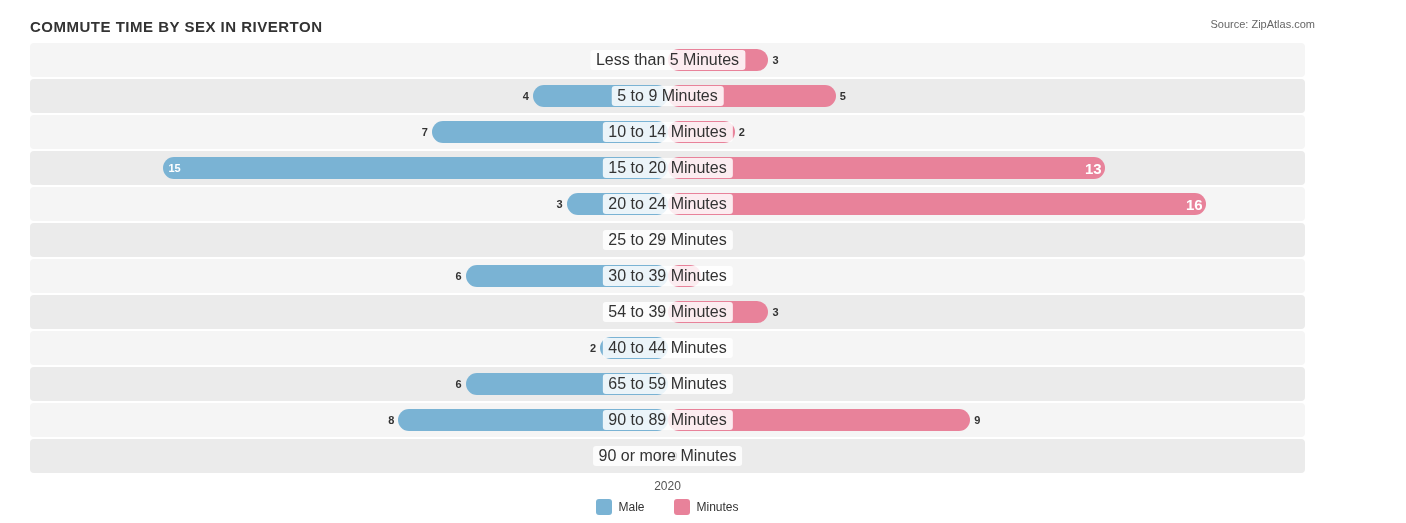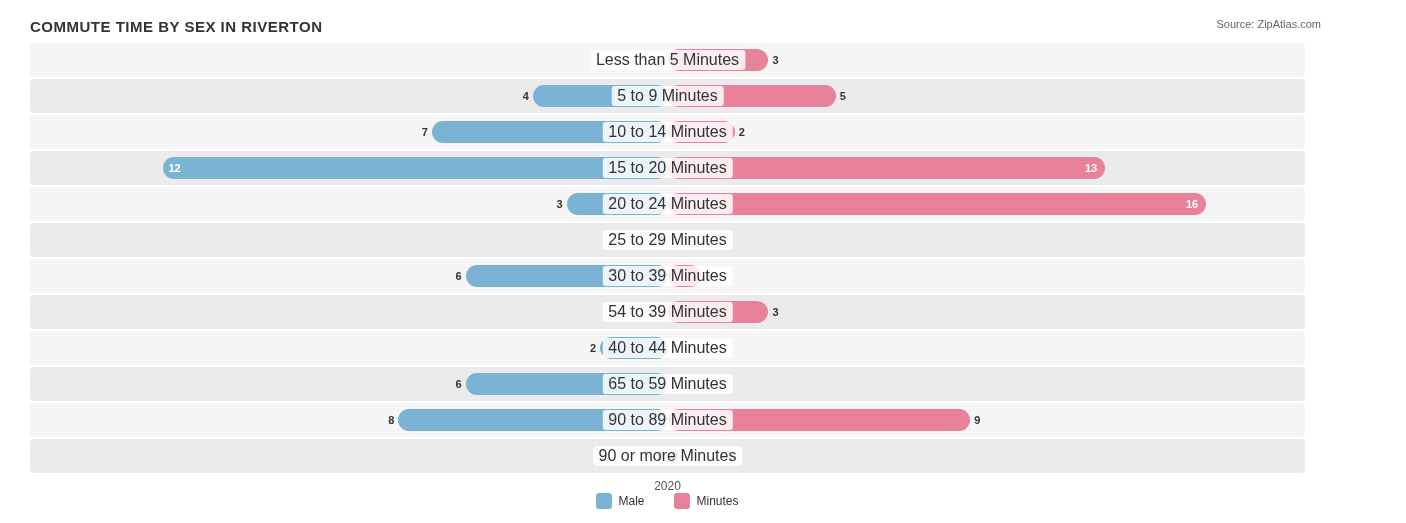--- a/index.html
+++ b/index.html
@@ -21,21 +21,21 @@
       font-size: 15px;
       font-weight: bold;
       color: #333;
       text-transform: uppercase;
       letter-spacing: 0.5px;
       margin-bottom: 8px;
     }
     .source-label {
       position: absolute;
       top: 18px;
-      right: 14px;
+      right: 20px;
       font-size: 11px;
       color: #666;
     }
     .chart-area {
       position: relative;
       width: 100%;
     }
     .row {
       display: flex;
       align-items: center;
@@ -109,37 +109,38 @@
     .val-male-inside {
       position: absolute;
       font-size: 11px;
       font-weight: bold;
       color: #fff;
       top: 50%;
       transform: translateY(-50%);
     }
     .val-female-inside {
       position: absolute;
-      font-size: 11px;
+      font-size: 15px;
       font-weight: bold;
       color: #fff;
       top: 50%;
       transform: translateY(-50%);
     }
     .x-axis {
       display: flex;
       justify-content: center;
       padding: 4px 0 0 0;
       font-size: 12px;
       color: #555;
     }
     .legend {
       display: flex;
       justify-content: center;
       gap: 30px;
+      margin-top: 6px;
       font-size: 12px;
       color: #333;
     }
     .legend-item {
       display: flex;
       align-items: center;
       gap: 6px;
     }
     .legend-box {
       width: 16px;
@@ -180,21 +181,21 @@
           <div class="bar-female" style="width: 67.3px; left: 50%;"></div>
           <div class="val-male" style="right: calc(50% + 239.55px);">7</div>
           <div class="val-female" style="left: calc(50% + 71.3px);">2</div>
         </div>
       </div>
       <div class="row">
         <div class="row-inner">
           <div class="center-label">15 to 20 Minutes</div>
           <div class="bar-male" style="width: 504.75px; right: 50%;"></div>
           <div class="bar-female" style="width: 437.45px; left: 50%;"></div>
-          <div class="val-male-inside" style="right: calc(50% + 486.75px);">12</div>
+          <div class="val-male-inside" style="right: calc(50% + 486.75px);">15</div>
           <div class="val-female-inside" style="left: calc(50% + 417.45px);">13</div>
         </div>
       </div>
       <div class="row">
         <div class="row-inner">
           <div class="center-label">20 to 24 Minutes</div>
           <div class="bar-male" style="width: 100.95px; right: 50%;"></div>
           <div class="bar-female" style="width: 538.4px; left: 50%;"></div>
           <div class="val-male" style="right: calc(50% + 104.95px);">3</div>
           <div class="val-female-inside" style="left: calc(50% + 518.4px);">16</div>

